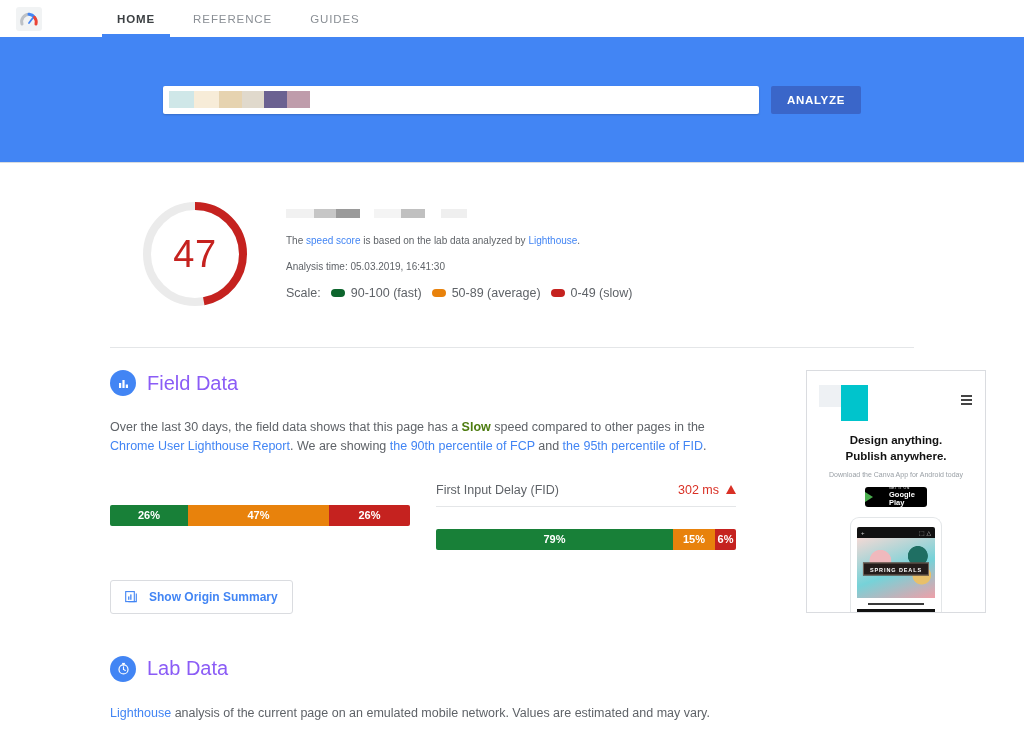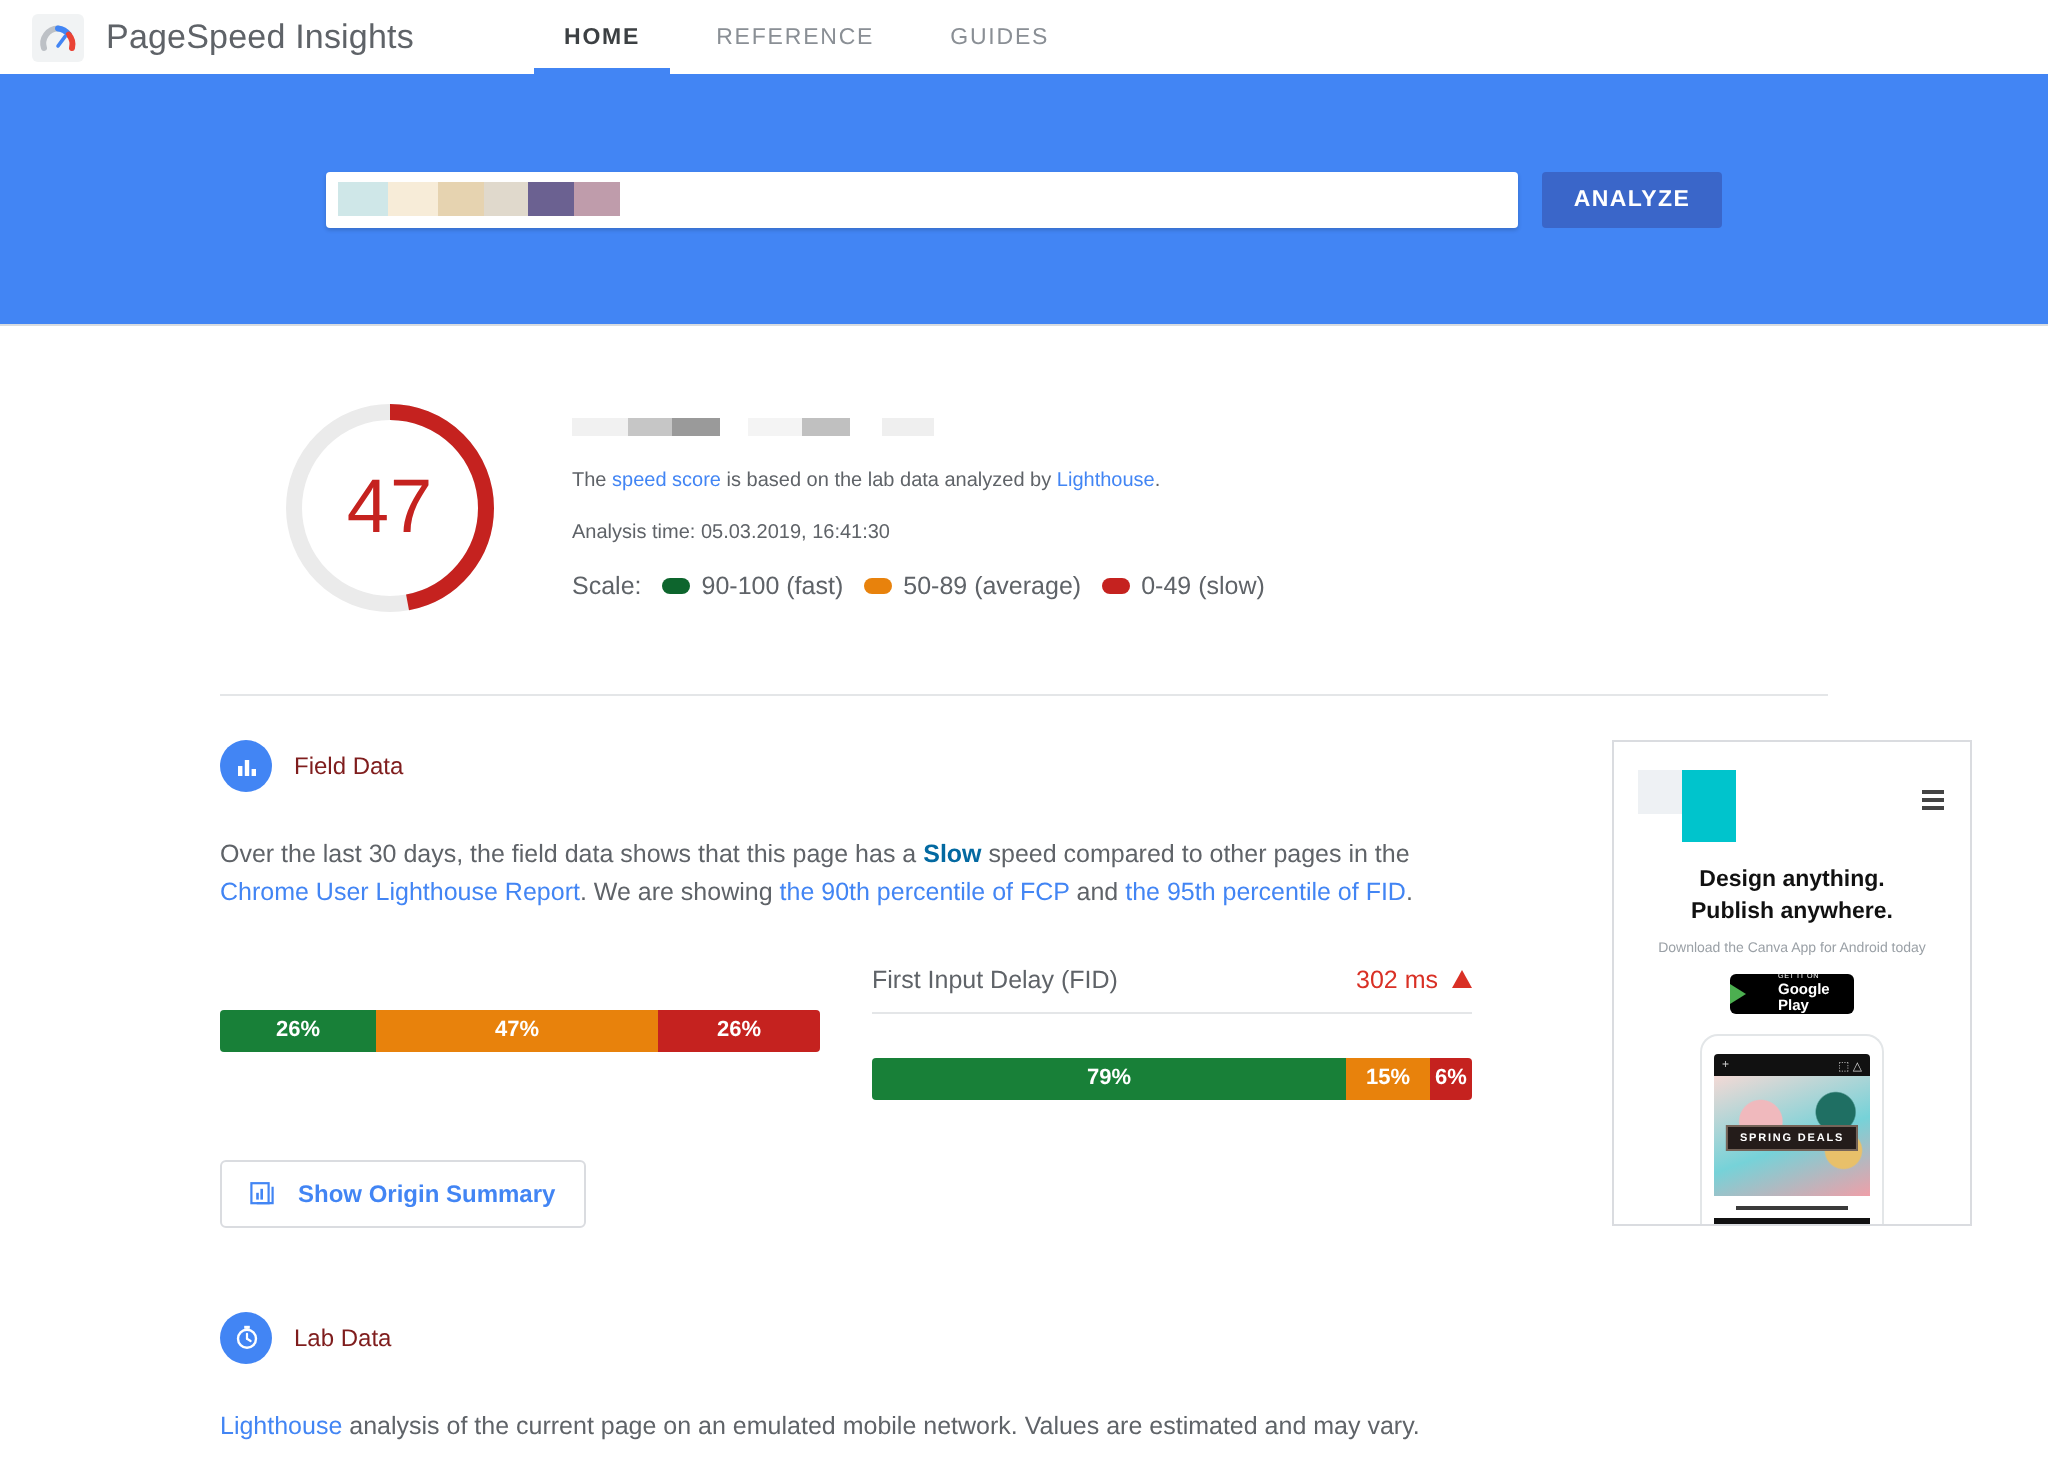--- a/index.html
+++ b/index.html
@@ -161,30 +161,30 @@
   .right-col { margin-left: 24px; flex: none; }
 
   .sec-head { display: flex; align-items: center; gap: 11px; margin-bottom: 22px; }
   .sec-icon {
     width: 26px; height: 26px;
     border-radius: 50%;
     background: #4285f4;
     display: flex; align-items: center; justify-content: center;
     flex: none;
   }
-  .sec-title { font-size: 12px; color: #7f1d1d; }
+  .sec-title { font-size: 20px; color: #8b5cf6; }
 
   .sec-desc {
     font-size: 12.5px;
     color: #5f6368;
     line-height: 1.55;
     margin-bottom: 26px;
     max-width: 600px;
   }
-  .slow-word { color: #0369a1; font-weight: bold; }
+  .slow-word { color: #4d7c0f; font-weight: bold; }
 
   
   .field-grid { display: flex; gap: 26px; }
   .field-cell { width: 300px; flex: none; }
   .metric-head {
     display: flex;
     align-items: center;
     font-size: 12.5px;
     color: #5f6368;
     padding-bottom: 9px;
@@ -337,21 +337,20 @@
 <div class="topnav">
   <div class="brand">
     <div class="logo-box">
       <svg class="icon-svg" width="20" height="18" viewBox="0 0 20 18">
         <path d="M3 14 A7.5 7.5 0 0 1 10 4.2" fill="none" stroke="#bdc1c6" stroke-width="3" stroke-linecap="round"></path>
         <path d="M10 4.2 A7.5 7.5 0 0 1 15.4 7.3" fill="none" stroke="#4285f4" stroke-width="3" stroke-linecap="round"></path>
         <path d="M15.4 7.3 A7.5 7.5 0 0 1 17 14" fill="none" stroke="#ea4335" stroke-width="3" stroke-linecap="round"></path>
         <path d="M10 13 L13.6 8.2" stroke="#4285f4" stroke-width="1.8" stroke-linecap="round"></path>
       </svg>
     </div>
-    <div class="brand-name">PageSpeed Insights</div>
   </div>
   <div class="nav-links">
     <div class="nav-link active">HOME</div>
     <div class="nav-link">REFERENCE</div>
     <div class="nav-link">GUIDES</div>
   </div>
 </div>
 
 <div class="banner">
   <div class="search-row">

